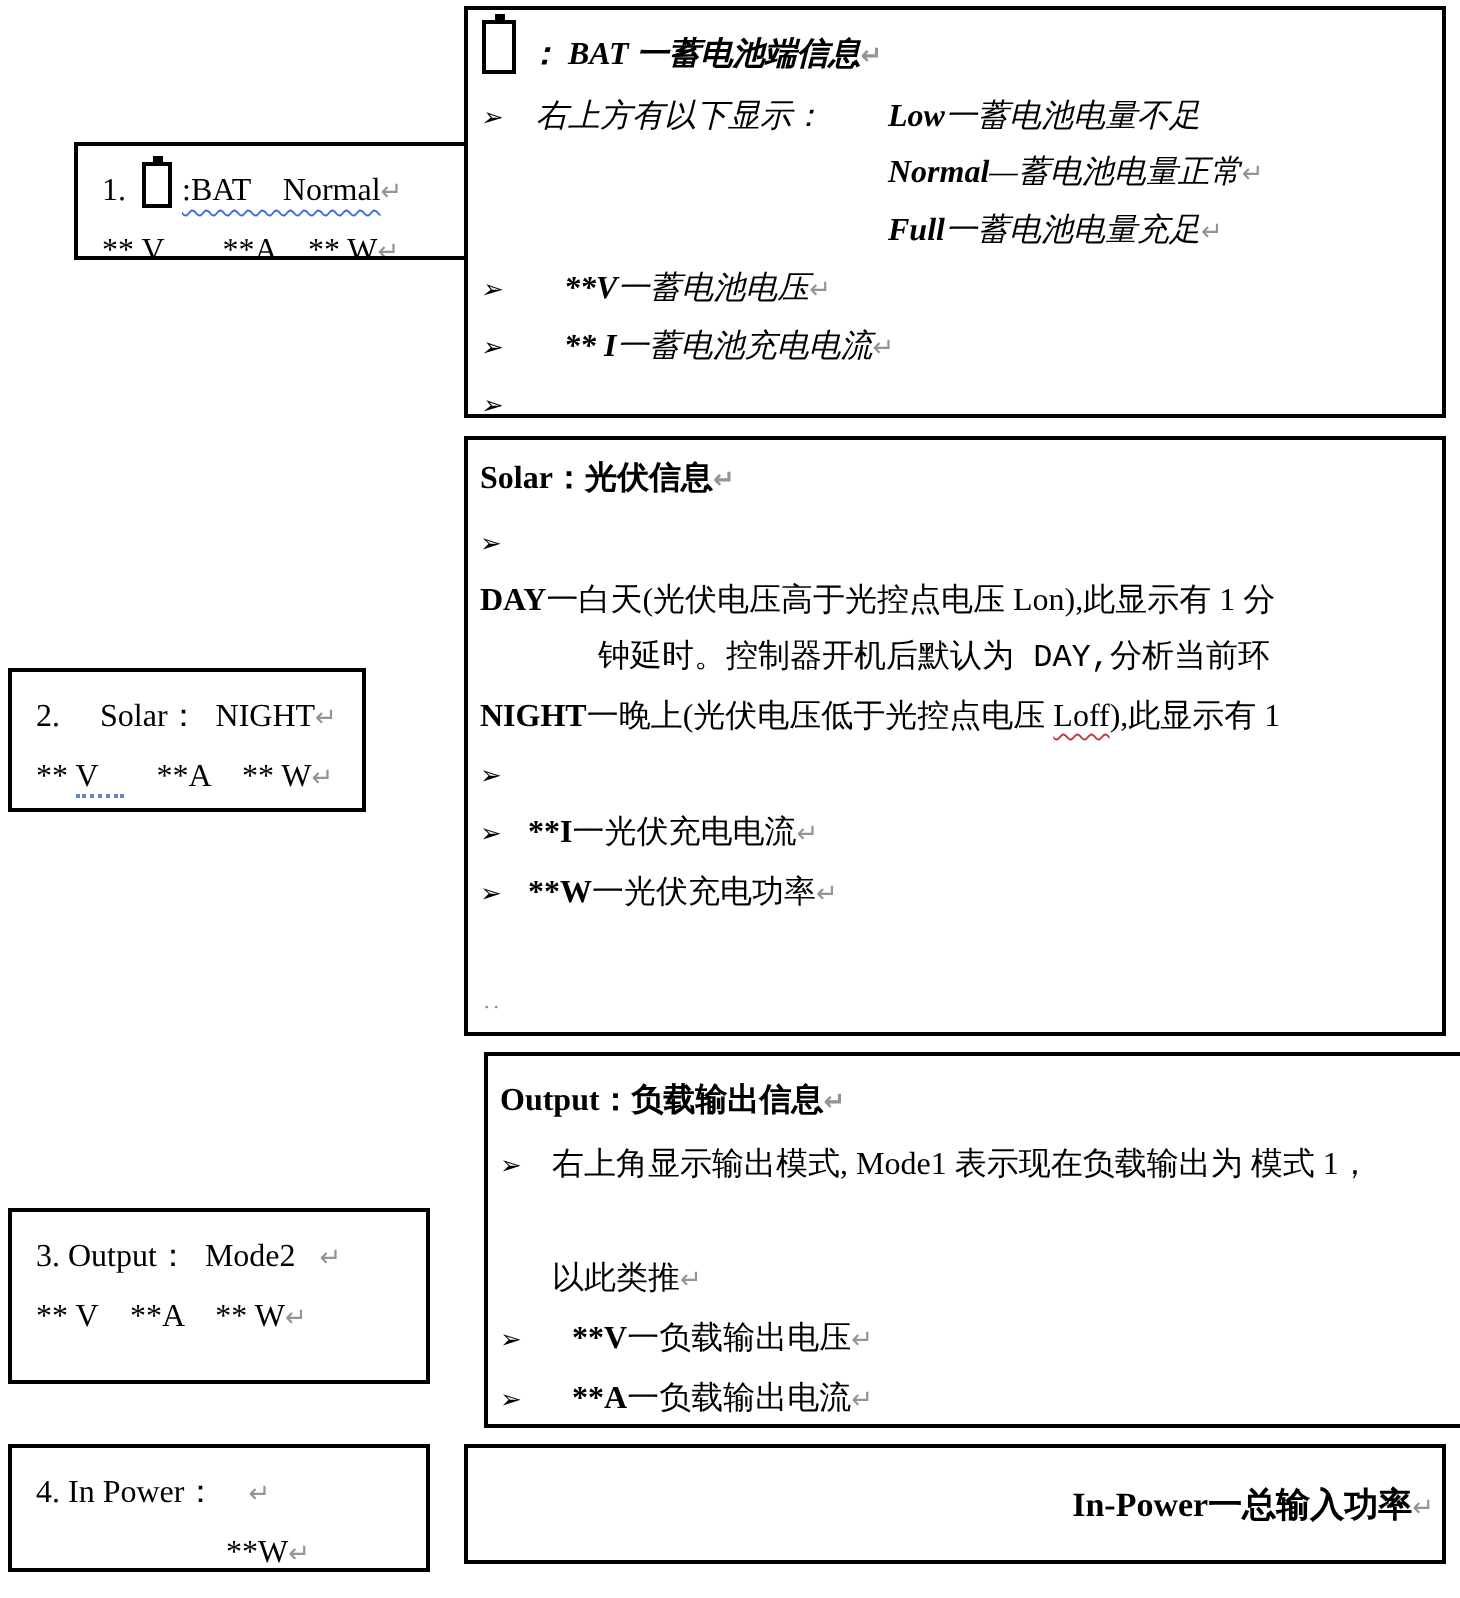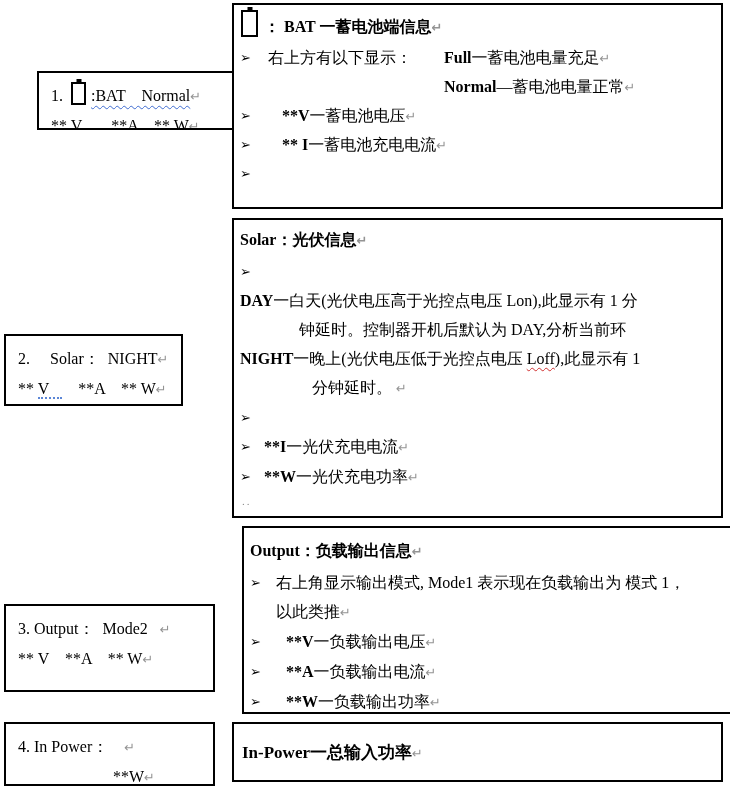--- a/index.html
+++ b/index.html
@@ -7,37 +7,37 @@
         font-family:"Liberation Serif","DejaVu Serif",serif;color:#000;}
   .box{position:absolute;border:2px solid #000;background:#fff;box-sizing:border-box;overflow:hidden;}
   
   .l1{left:20px;top:71px;width:211px;height:59px;margin-left:17px;}
   .l2{left:4px;top:334px;width:179px;height:72px;}
   .l3{left:4px;top:604px;width:211px;height:88px;}
   .l4{left:4px;top:722px;width:211px;height:64px;}
   .lbox{padding:8px 4px 0 12px;font-size:16px;line-height:29px;}
   .lline{white-space:pre;}
   
-  .r1{left:232px;top:3px;width:491px;height:206px;padding:5px 4px 0 6px;font-size:16px;line-height:28px;}
+  .r1{left:232px;top:3px;width:491px;height:206px;padding:5px 4px 0 6px;font-size:16px;line-height:28px;font-style:italic;}
   .r2{left:232px;top:218px;width:491px;height:300px;padding:4px 4px 0 6px;font-size:16px;line-height:29px;}
   .r3{left:242px;top:526px;width:491px;height:188px;padding:7px 4px 0 6px;font-size:16px;line-height:29px;}
-  .r4{left:232px;top:722px;width:491px;height:60px;padding:14px 4px 16px 8px;font-size:17px;line-height:29px;}
+  .r4{left:232px;top:722px;width:491px;height:60px;padding:14px 4px 16px 8px;font-size:17px;line-height:29px;text-align:right;}
   .b{font-weight:bold;}
   .pre{white-space:pre-wrap;}
   .rtitle{font-weight:bold;line-height:32px;white-space:pre;}
   .rrow{display:flex;align-items:flex-start;}
   .bul{flex:0 0 28px;font-size:13px;line-height:inherit;}
   .w28{flex-basis:28px;} .w42{flex-basis:42px;} .w24{flex-basis:24px;} .w26{flex-basis:26px;} .w36{flex-basis:36px;}
   .lbl{flex:0 0 176px;white-space:pre;}
   .opts{flex:1;}
   .pl{color:#949494;font-family:"DejaVu Sans",sans-serif;font-size:13px;}
-  .ind1{padding-left:59px;}
+  .ind1{padding-left:59px;font-family:Liberation Mono, monospace;}
   .ind1b{padding-left:56px;}
   .ind2{padding-left:72px;}
-  .ind3{padding-left:26px;}
+  .ind3{padding-left:26px;margin-top:28px;}
   .wavy{text-decoration:underline;text-decoration-style:wavy;text-decoration-color:#3f6cd1;
         text-decoration-thickness:1px;text-underline-offset:4px;}
   .redwavy{text-decoration:underline;text-decoration-style:wavy;text-decoration-color:#d03232;
         text-decoration-thickness:1px;text-underline-offset:3px;}
   .dotv{border-bottom:2px dotted #5b86d6;padding-right:13px;}
   .bat{display:inline-block;position:relative;width:11px;height:19px;border:2px solid #000;
        margin:0 5px 0 4px;vertical-align:-4px;background:#fff;}
   .bat::before{content:"";position:absolute;left:50%;top:-5px;transform:translateX(-50%);
        width:5px;height:3px;background:#000;}
   .bat.big{width:13px;height:23px;vertical-align:-5px;margin:0 6px 0 1px;}
@@ -67,22 +67,23 @@
     <div class="lline"><span>4. In Power：    </span><span class="pl">↵</span></div>
     <div class="lline" style="padding-left:95px;"><span>**W</span><span class="pl">↵</span></div>
   </div>
 
   <div class="box r1">
     <div class="rtitle"><span class="bat big"></span><span>： </span><span>BAT 一蓄电池端信息</span><span class="pl">↵</span></div>
     <div class="rrow">
       <span class="bul w28">➢</span>
       <span class="lbl">右上方有以下显示：</span>
       <div class="opts">
+        <div class="pre"><span class="b">Low</span><span>一蓄电池电量不足</span></div>
+        <div class="pre"><span class="b">Normal</span><span>—蓄电池电量正常</span><span class="pl">↵</span></div>
         <div class="pre"><span class="b">Full</span><span>一蓄电池电量充足</span><span class="pl">↵</span></div>
-        <div class="pre"><span class="b">Normal</span><span>—蓄电池电量正常</span><span class="pl">↵</span></div>
       </div>
     </div>
     <div class="rrow">
         <span class="bul w42">➢</span>
         <span class="pre"><span class="b">**V</span><span>一蓄电池电压</span><span class="pl">↵</span></span>
       </div>
     <div class="rrow">
         <span class="bul w42">➢</span>
         <span class="pre"><span class="b">** I</span><span>一蓄电池充电电流</span><span class="pl">↵</span></span>
       </div>
@@ -92,21 +93,20 @@
   </div>
 
   <div class="box r2">
     <div class="rtitle"><span>Solar：</span><span>光伏信息</span><span class="pl">↵</span></div>
     <div class="rrow">
         <span class="bul w28">➢</span>
       </div>
     <div class="pre"><span class="b">DAY</span><span>一白天(光伏电压高于光控点电压 Lon),此显示有 1 分</span></div>
     <div class="pre ind1"><span>钟延时。控制器开机后默认为 DAY,分析当前环</span></div>
     <div class="pre"><span class="b">NIGHT</span><span>一晚上(光伏电压低于光控点电压 </span><span class="redwavy">Loff</span><span>),此显示有 1</span></div>
-    <div class="pre ind2"><span>分钟延时。 </span><span class="pl">↵</span></div>
     <div class="rrow">
         <span class="bul w24">➢</span>
       </div>
     <div class="rrow">
         <span class="bul w24">➢</span>
         <span class="pre"><span class="b">**I</span><span>一光伏充电电流</span><span class="pl">↵</span></span>
       </div>
     <div class="rrow">
         <span class="bul w24">➢</span>
         <span class="pre"><span class="b">**W</span><span>一光伏充电功率</span><span class="pl">↵</span></span>

